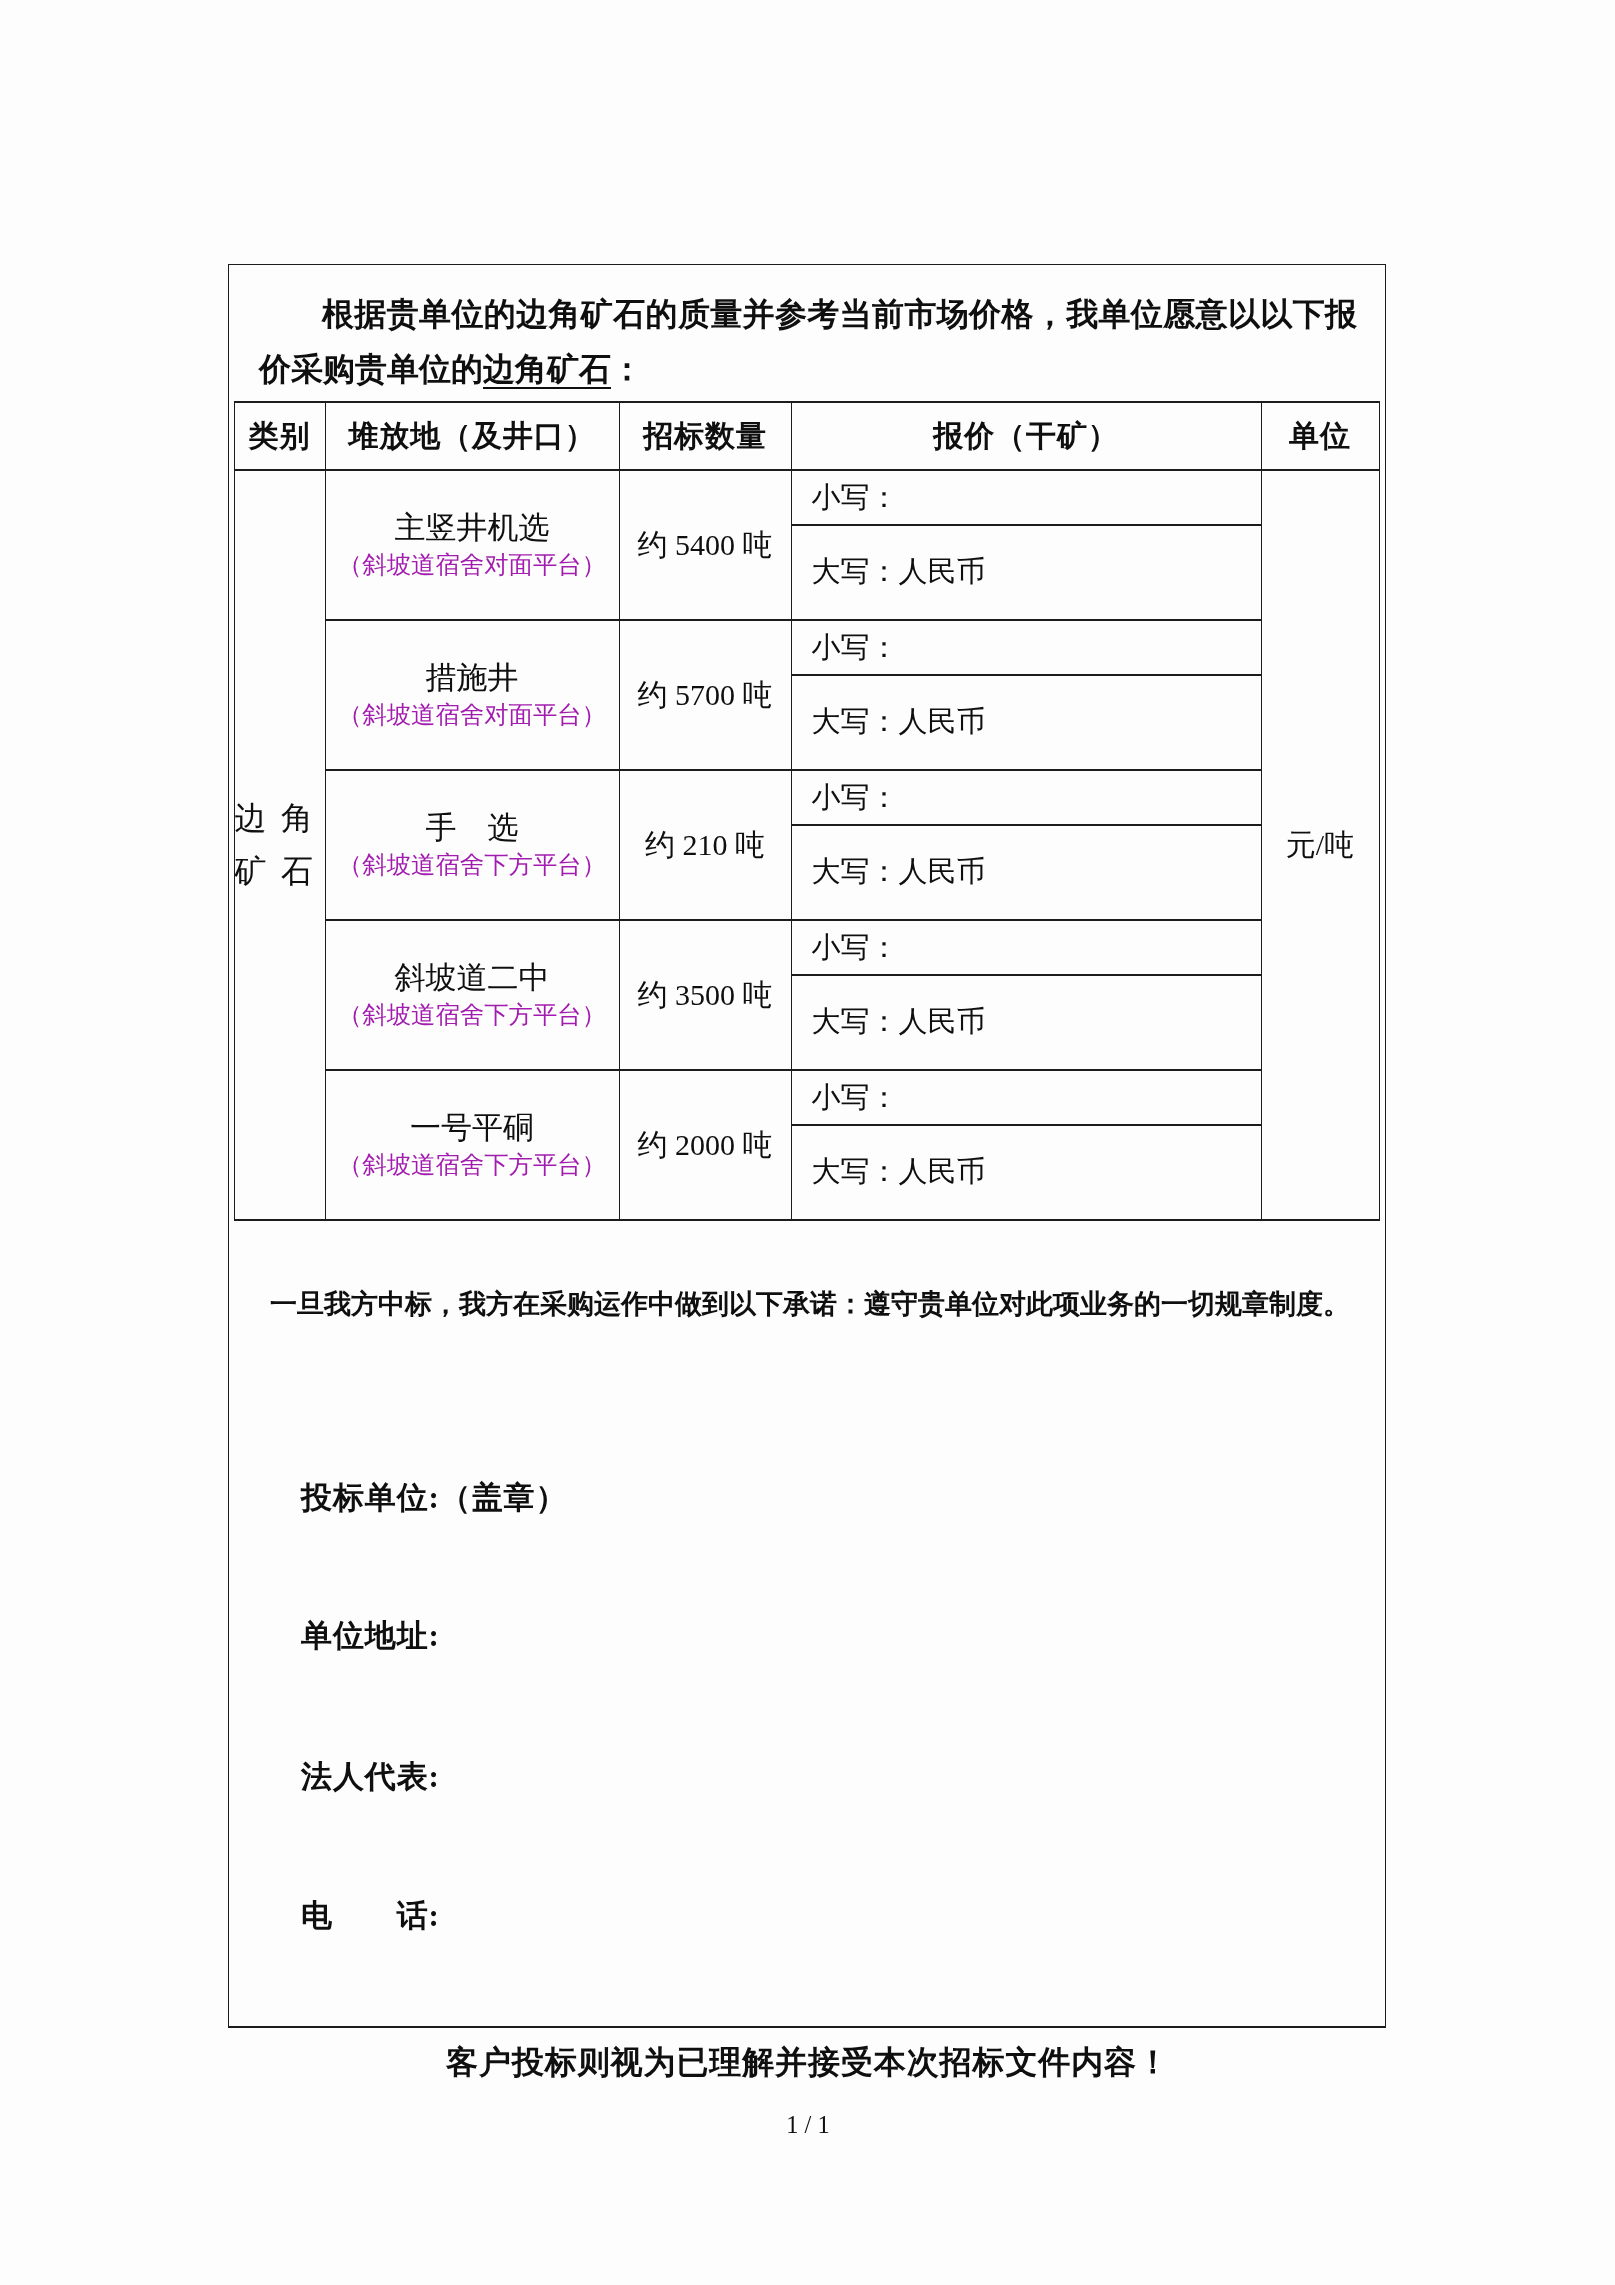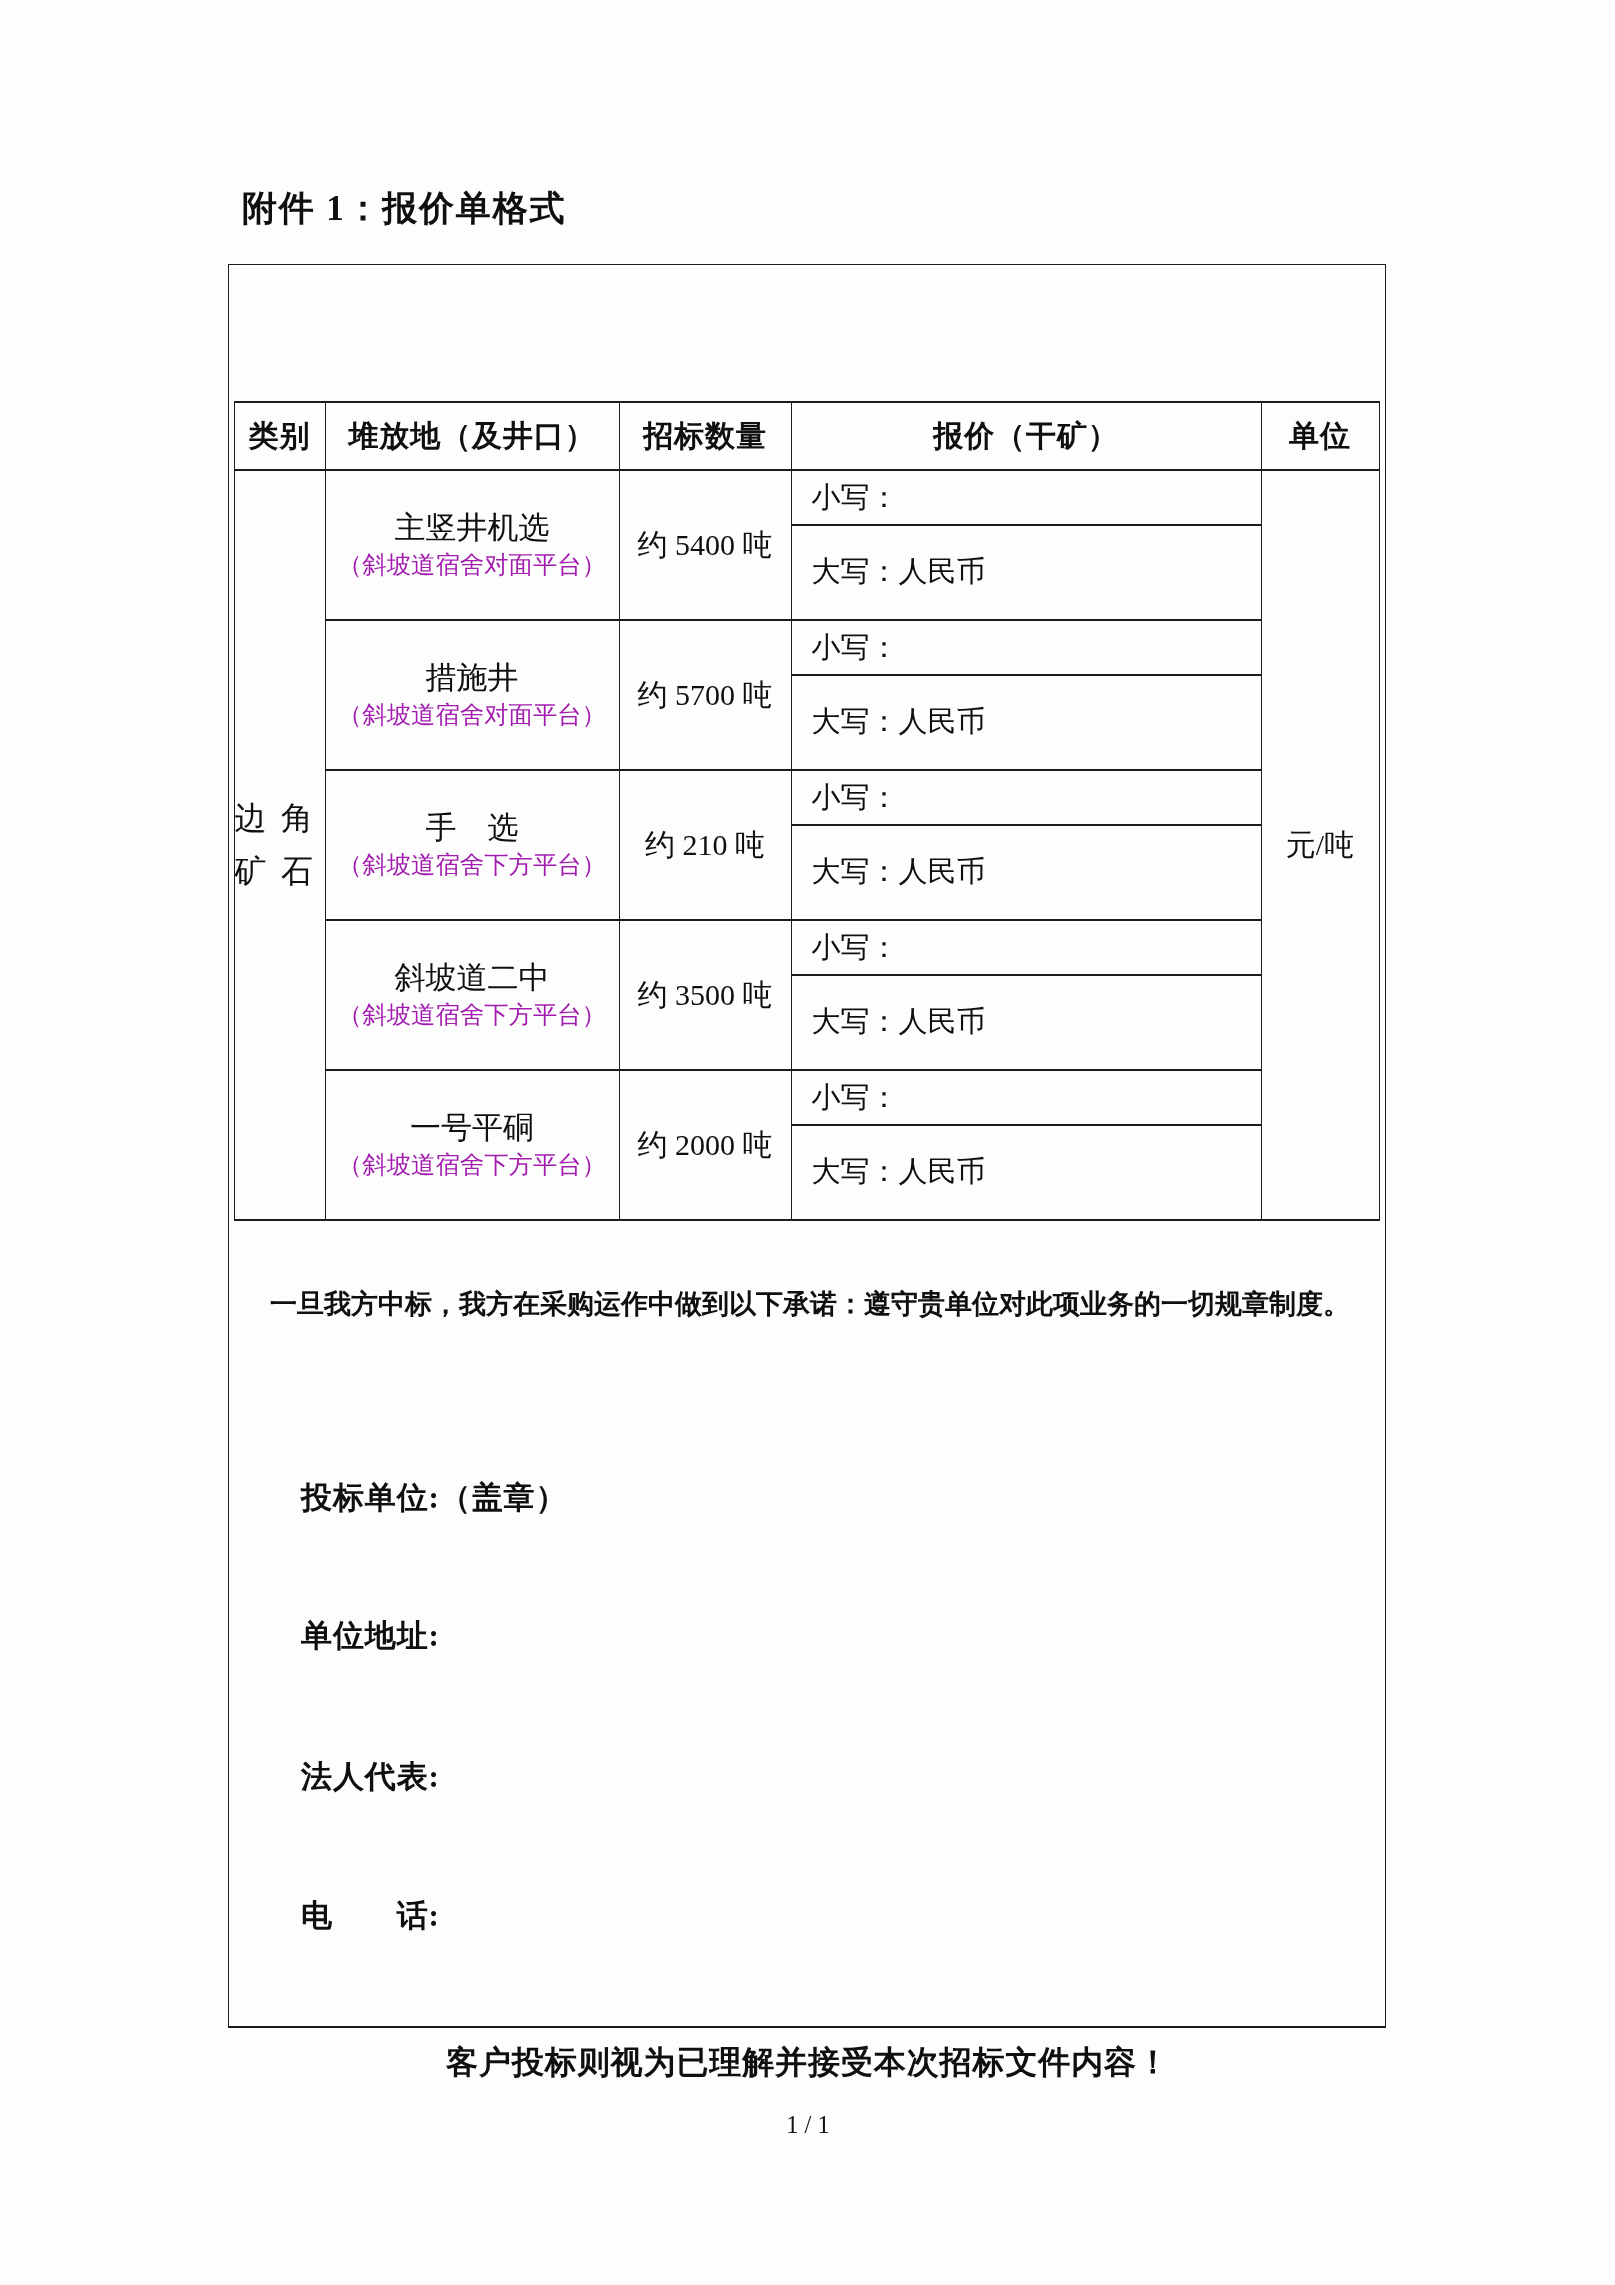--- a/index.html
+++ b/index.html
@@ -138,24 +138,24 @@
     text-align: center;
     font-size: 24.4px;
     font-weight: 400;
   }
 </style>
 </head>
 <body>
 
 <div class="page">
 
-  <h1 class="doc-title">附件 1：报价单格式</h1>
 
   <div class="form-box">
 
+    <p class="intro"><span>根据贵单位的边角矿石的质量并参考当前市场价格，我单位愿意以以下报价采购贵单位的</span><span class="u">边角矿石</span><span>：</span></p>
 
     <table class="quote-table">
       <colgroup>
         <col style="width:91px">
         <col style="width:294px">
         <col style="width:172px">
         <col style="width:470px">
         <col style="width:118px">
       </colgroup>
       <thead>

